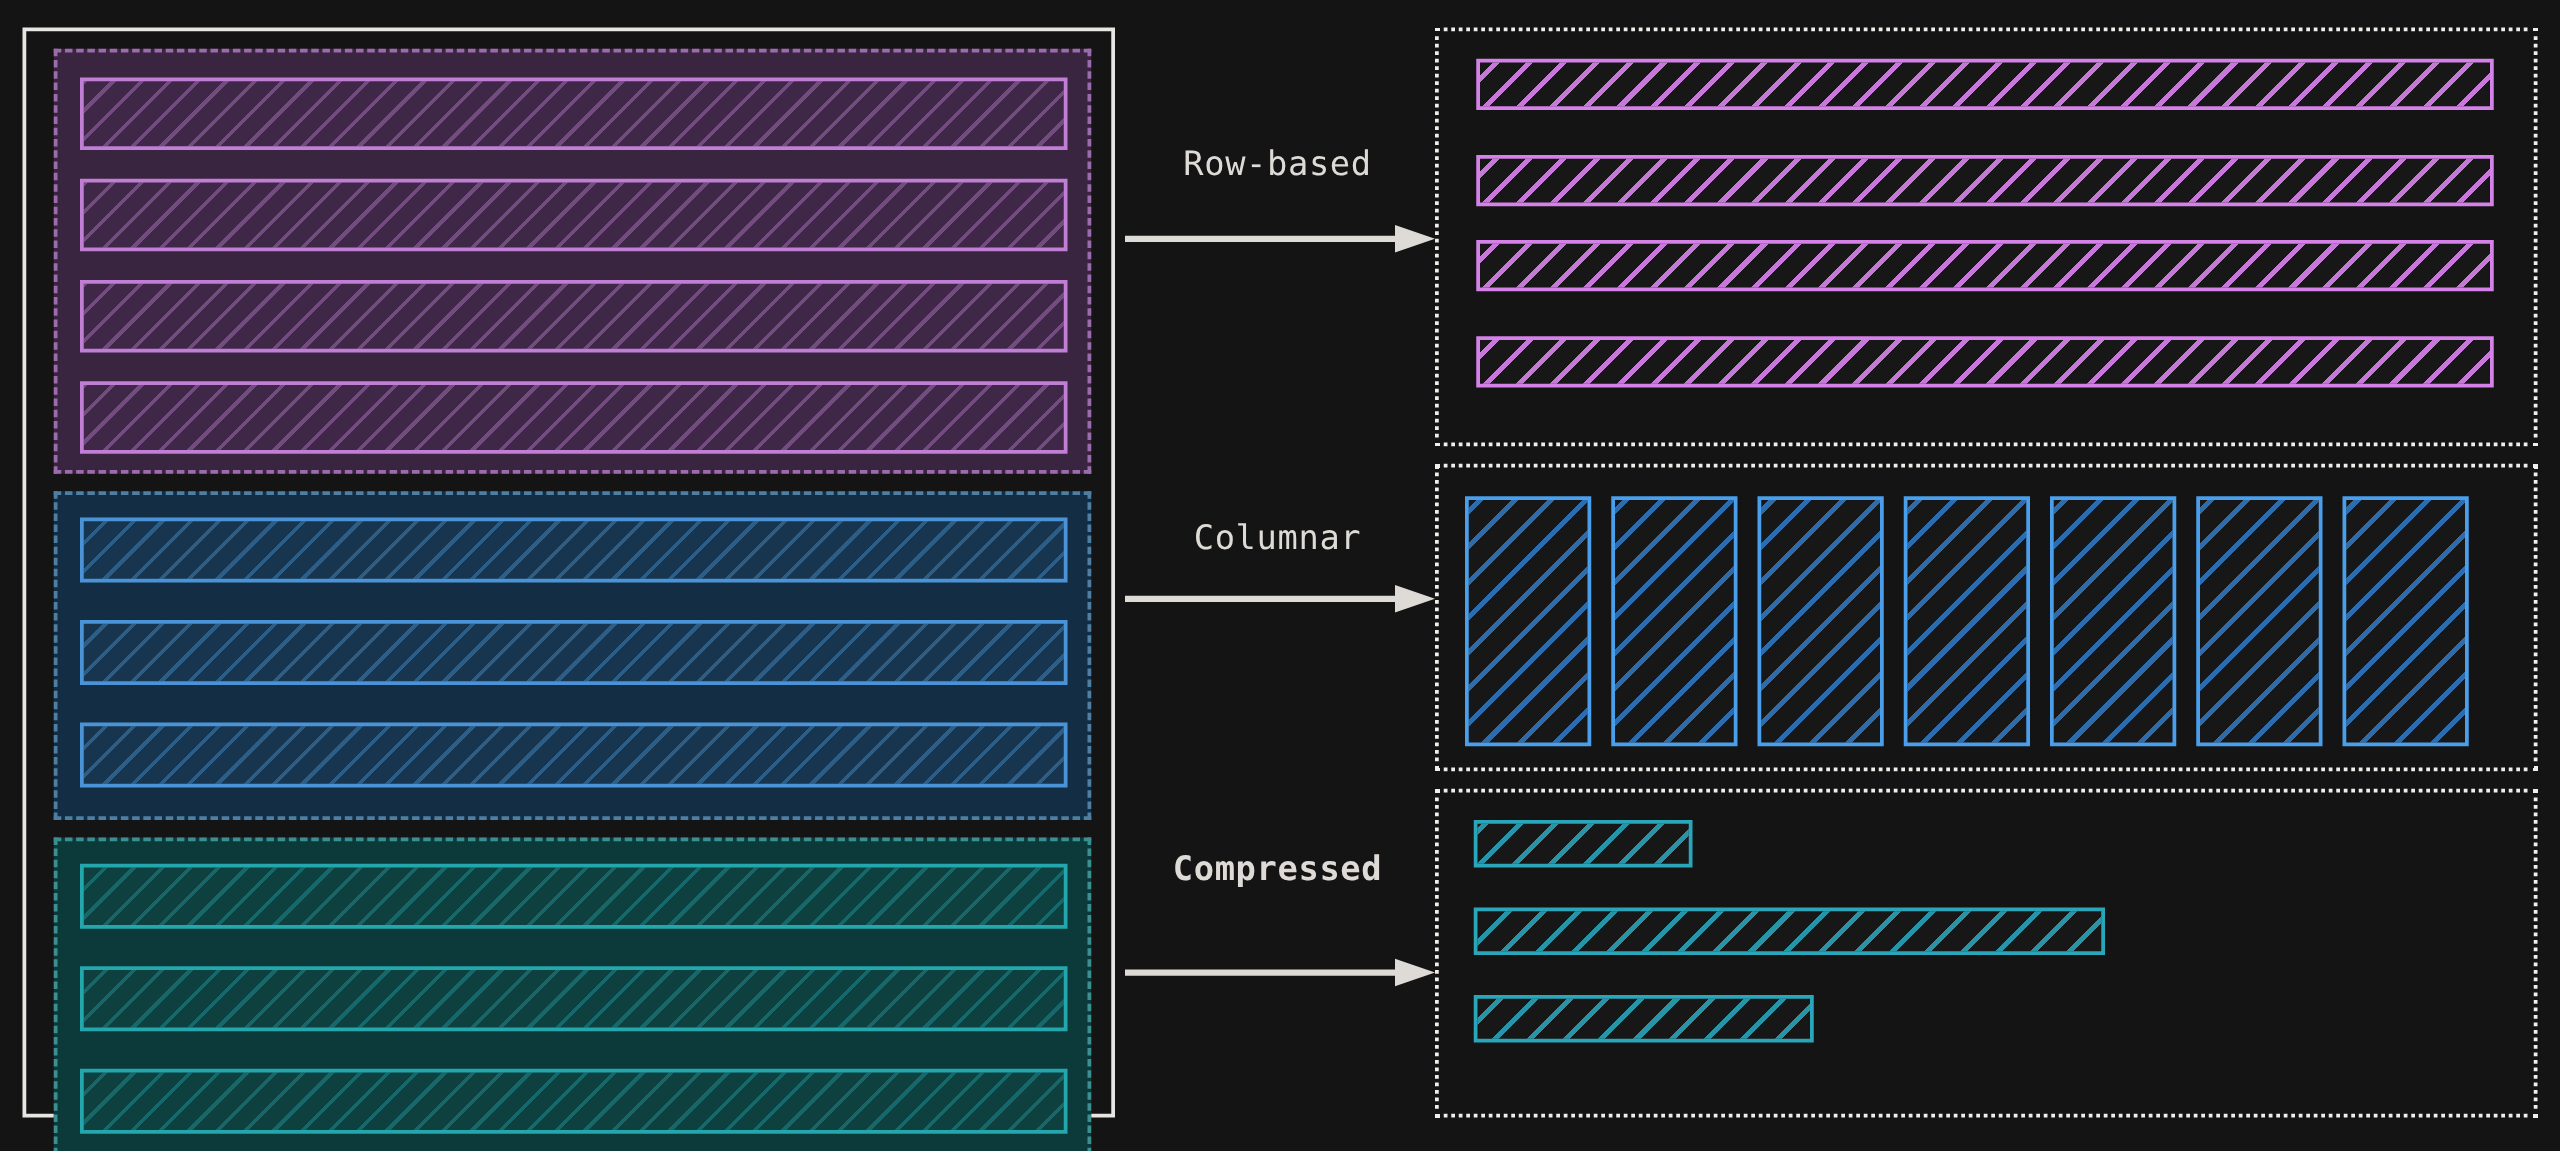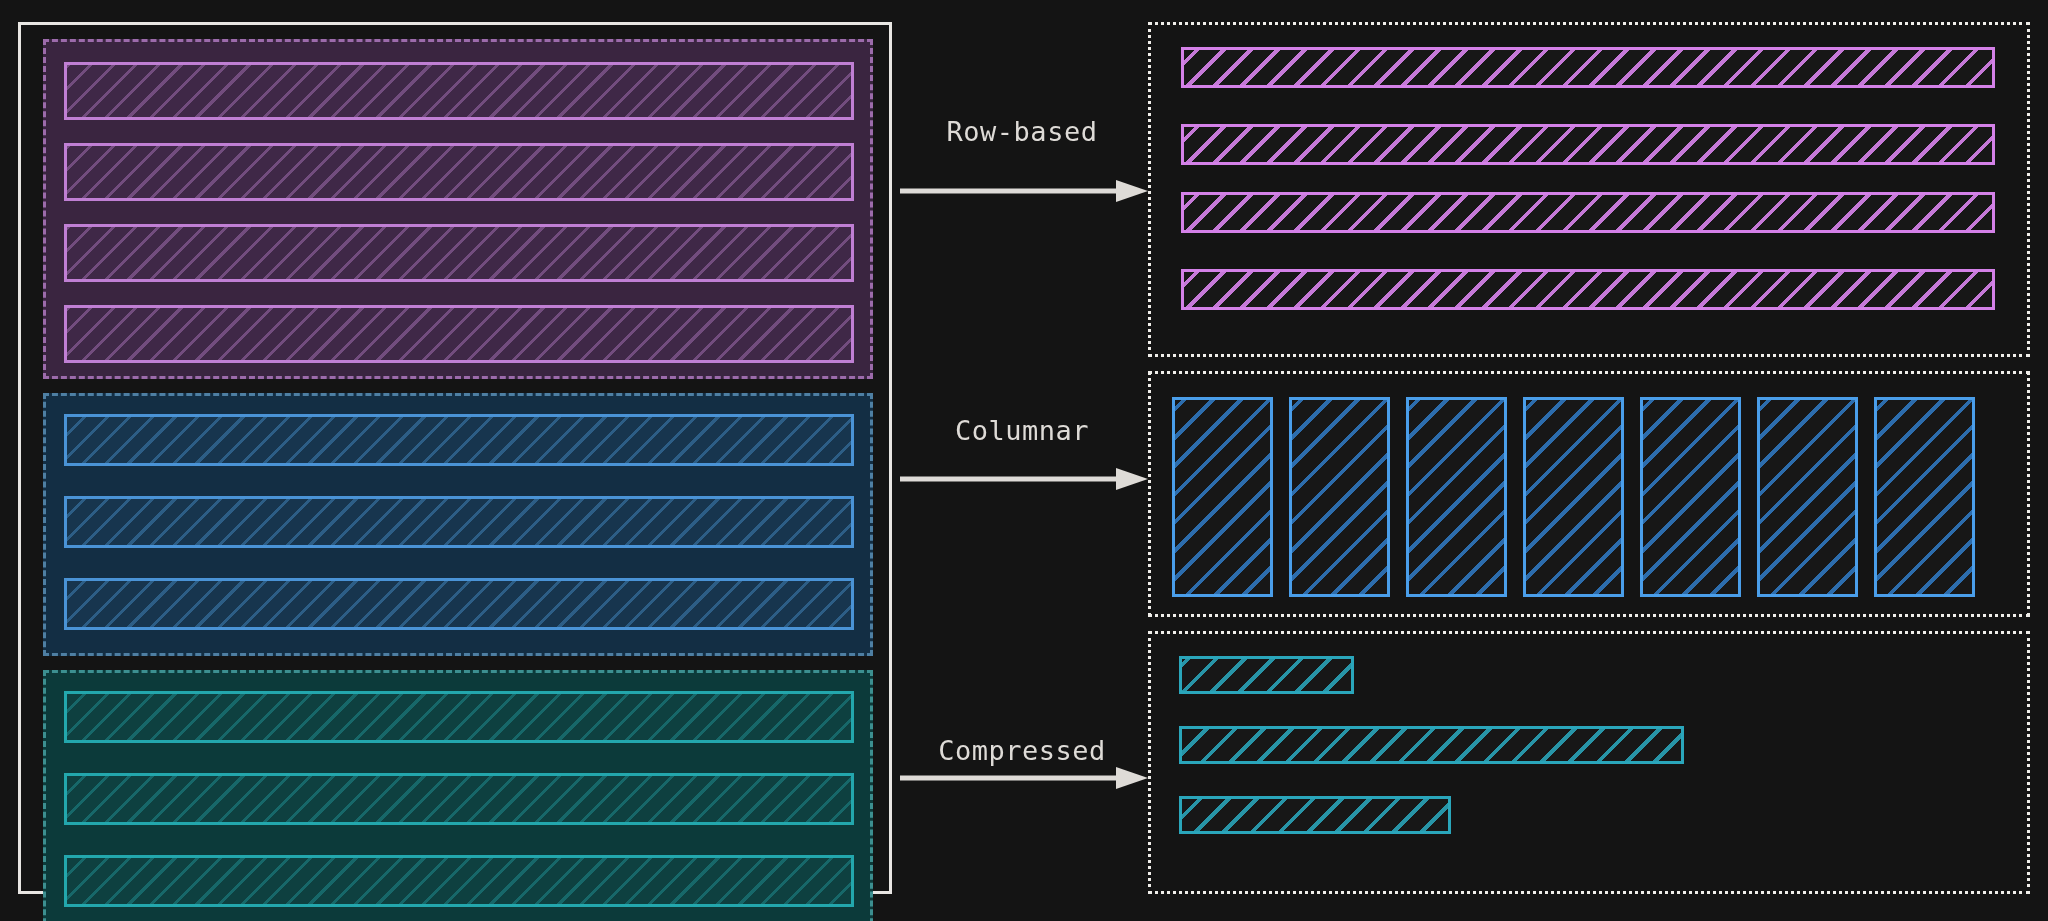--- a/index.html
+++ b/index.html
@@ -264,21 +264,21 @@
   <div class="mid-label" style="top:415px;">Columnar</div>
   <div class="arrow-wrap" style="top:466px;">
     <svg width="252" height="26" viewBox="0 0 252 26">
       <line x1="2" y1="13" x2="222" y2="13" stroke="#dedbd7" stroke-width="5"></line>
       <polygon points="218,2 250,13 218,24" fill="#dedbd7"></polygon>
     </svg>
   </div>
 </div>
 
 <div class="mid-slot" style="top:0;">
-  <div class="mid-label" style="top:735px;">Compressed</div>
+  <div class="mid-label" style="top:680px;font-weight:bold;">Compressed</div>
   <div class="arrow-wrap" style="top:765px;">
     <svg width="252" height="26" viewBox="0 0 252 26">
       <line x1="2" y1="13" x2="222" y2="13" stroke="#dedbd7" stroke-width="5"></line>
       <polygon points="218,2 250,13 218,24" fill="#dedbd7"></polygon>
     </svg>
   </div>
 </div>
 
 <div class="dest-panel p-row">
   <div class="mbar b0"></div>

